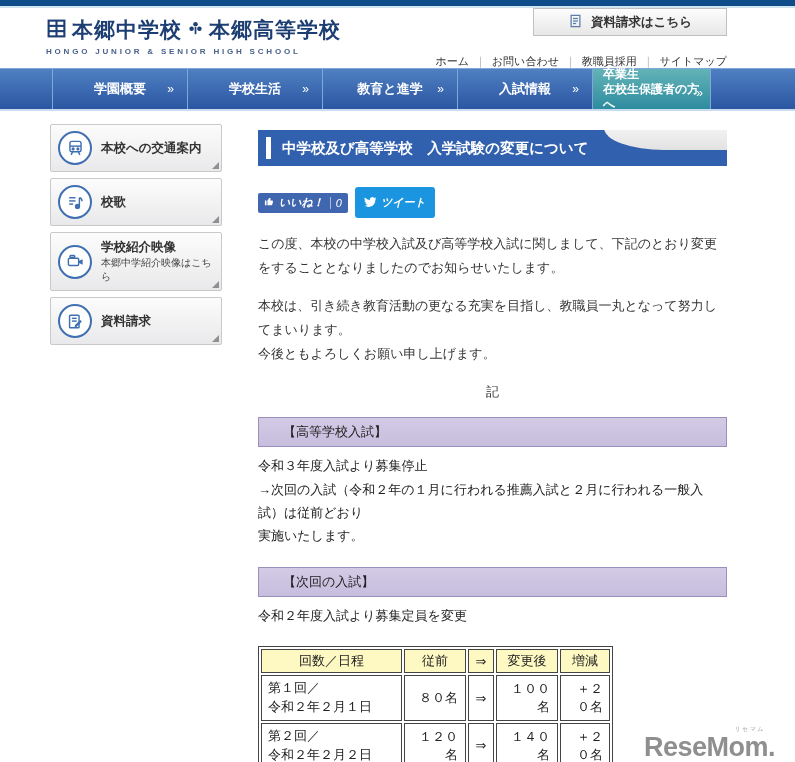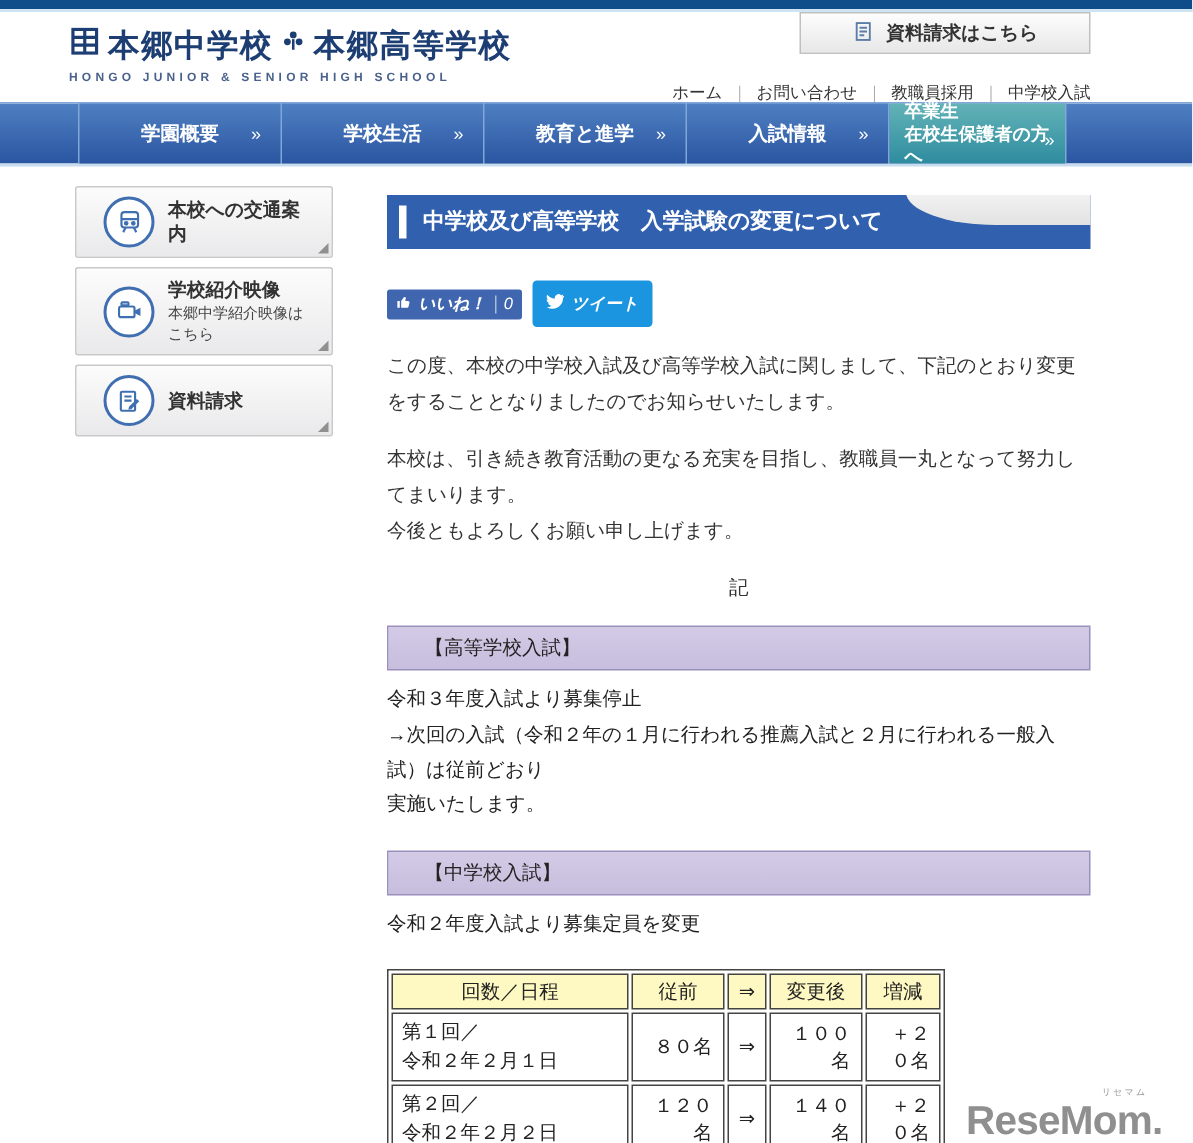--- a/index.html
+++ b/index.html
@@ -32,21 +32,21 @@
     background:linear-gradient(#4f80c2,#2b55a1); }
   .nav-item .arrow { position:absolute; right:13px; top:50%; transform:translateY(-50%); font-size:12px; font-weight:normal; }
   .nav-item.highlight { width:118px; background:linear-gradient(#63b3b7,#2e8c9f); justify-content:flex-start; }
   .nav-item.highlight .twoline { padding-left:10px; font-size:12px; line-height:1.25; font-weight:bold; }
   .nav-item.highlight .arrow { top:60%; right:7px; }
   .nav-filler { flex:1; border-left:1px solid #7fa7d8; }
 
   
   .sidebar { position:absolute; left:50px; top:124px; width:172px; }
   .side-box { border:1px solid #c9c9c9; border-radius:2px; background:linear-gradient(#fcfcfc,#e9e9eb);
-    margin-bottom:6px; display:flex; align-items:center; gap:9px; padding:6px 18px; position:relative; cursor:pointer; min-height:48px; }
+    margin-bottom:6px; display:flex; align-items:center; gap:9px; padding:6px 7px; position:relative; cursor:pointer; min-height:48px; }
   .side-box::after { content:''; position:absolute; right:2px; bottom:2px;
     border-left:7px solid transparent; border-bottom:7px solid #909090; }
   .icon-circle { width:34px; height:34px; border:2px solid #3f6fb0; border-radius:50%; background:#fff;
     display:flex; align-items:center; justify-content:center; flex:0 0 auto; }
   .side-label { font-size:12.5px; font-weight:bold; color:#333; line-height:1.3; }
   .side-sublabel { font-size:10px; font-weight:normal; color:#444; margin-top:1px; }
 
   
   .main { position:absolute; left:258px; top:130px; width:469px; }
   .titlebar { position:relative; height:36px; background:#3060ae; overflow:hidden; }
@@ -65,21 +65,21 @@
   .para { margin-top:14px; font-size:13px; line-height:1.85; color:#333; white-space:pre-line; }
   .ki { text-align:center; font-size:13px; color:#333; margin:17px 0 16px; }
 
   .section-head { background:linear-gradient(#d3cbe6,#c7bddd); border:1px solid #9a90bd;
     padding:5px 24px; font-size:13px; color:#222; }
   .section-body { font-size:13px; line-height:1.8; color:#222; white-space:pre-line; margin:7px 0 19px; }
 
   table.capacity { border:1px solid #444; border-spacing:2px; border-collapse:separate; background:#fff; margin-top:10px; }
   table.capacity th, table.capacity td { border:1px solid #444; font-size:13px; color:#222; }
   table.capacity th { background:#fef9c3; font-weight:normal; text-align:center; padding:2px 6px; height:21px; }
-  td.c-sched { width:158px; text-align:left; white-space:pre-line; padding:3px 6px; line-height:1.45; height:36px; }
+  td.c-sched { width:141px; text-align:left; white-space:pre-line; padding:3px 6px; line-height:1.45; height:36px; }
   td.c-num { width:62px; text-align:right; padding:3px 7px; }
   td.c-arrow { width:26px; text-align:center; padding:3px 2px; }
   td.c-diff { width:50px; text-align:right; padding:3px 6px; }
 
   
   .resemom { position:absolute; right:20px; bottom:1px; color:#8f8f8f; font-weight:bold;
     font-size:27px; letter-spacing:-0.5px; line-height:1; }
   .resemom .ruby { position:absolute; top:-8px; right:10px; font-size:6px; letter-spacing:1.5px; color:#9a9a9a; font-weight:normal; }
 </style>
 </head>
@@ -126,21 +126,21 @@
       <span>資料請求はこちら</span>
     </div>
 
     <div class="header-links">
       <a>ホーム</a>
       <span class="sep">｜</span>
       <a>お問い合わせ</a>
       <span class="sep">｜</span>
       <a>教職員採用</a>
       <span class="sep">｜</span>
-      <a>中学校入試</a>
+      <a>サイトマップ</a>
     </div>
   </div>
 
   <div class="nav">
     <div class="nav-spacer"></div>
     <div class="nav-item">
       <span>学園概要</span>
       <span class="arrow">»</span>
     </div>
     <div class="nav-item">
@@ -174,20 +174,33 @@
             <line x1="5" y1="9" x2="19" y2="9"></line>
           <circle cx="9" cy="12.5" r="1.1" fill="#3f6fb0"></circle>
             <circle cx="15" cy="12.5" r="1.1" fill="#3f6fb0"></circle>
           <line x1="8.5" y1="16" x2="6.5" y2="20"></line>
             <line x1="15.5" y1="16" x2="17.5" y2="20"></line>
         </svg>
       </span>
       <div class="side-label">本校への交通案内</div>
     </div>
 
+    <div class="side-box">
+      <span class="icon-circle">
+        <svg width="19" height="19" viewBox="0 0 24 24" fill="none" stroke="#3f6fb0" stroke-width="1.8">
+          <line x1="4" y1="6" x2="12" y2="6"></line>
+            <line x1="4" y1="10" x2="12" y2="10"></line>
+            <line x1="4" y1="14" x2="9" y2="14"></line>
+          <circle cx="14.5" cy="17" r="2.4" fill="#3f6fb0"></circle>
+            <line x1="16.9" y1="17" x2="16.9" y2="6"></line>
+          <path d="M16.9 6 q3.5 1 3.3 4.5"></path>
+        </svg>
+      </span>
+      <div class="side-label">校歌</div>
+    </div>
 
     <div class="side-box">
       <span class="icon-circle">
         <svg width="19" height="19" viewBox="0 0 24 24" fill="none" stroke="#3f6fb0" stroke-width="1.8">
           <rect x="3" y="8" width="13" height="9" rx="1.5"></rect>
           <path d="M16 11.5 L21 9 V16 L16 13.5 Z" fill="#3f6fb0" stroke="none"></path>
           <rect x="5" y="4.5" width="6" height="2.5" rx="1"></rect>
         </svg>
       </span>
       <div>
@@ -239,21 +252,21 @@
     <p class="para">この度、本校の中学校入試及び高等学校入試に関しまして、下記のとおり変更をすることとなりましたのでお知らせいたします。</p>
     <p class="para">本校は、引き続き教育活動の更なる充実を目指し、教職員一丸となって努力してまいります。
 今後ともよろしくお願い申し上げます。</p>
     <p class="ki">記</p>
 
     <div class="section-head">【高等学校入試】</div>
     <div class="section-body">令和３年度入試より募集停止
 →次回の入試（令和２年の１月に行われる推薦入試と２月に行われる一般入試）は従前どおり
 実施いたします。</div>
 
-    <div class="section-head">【中学校入試】</div>
+    <div class="section-head">【次回の入試】</div>
     <div class="section-body">令和２年度入試より募集定員を変更</div>
 
     <table class="capacity">
       <tbody>
           <tr>
         <th>回数／日程</th>
         <th>従前</th>
         <th>⇒</th>
         <th>変更後</th>
         <th>増減</th>

